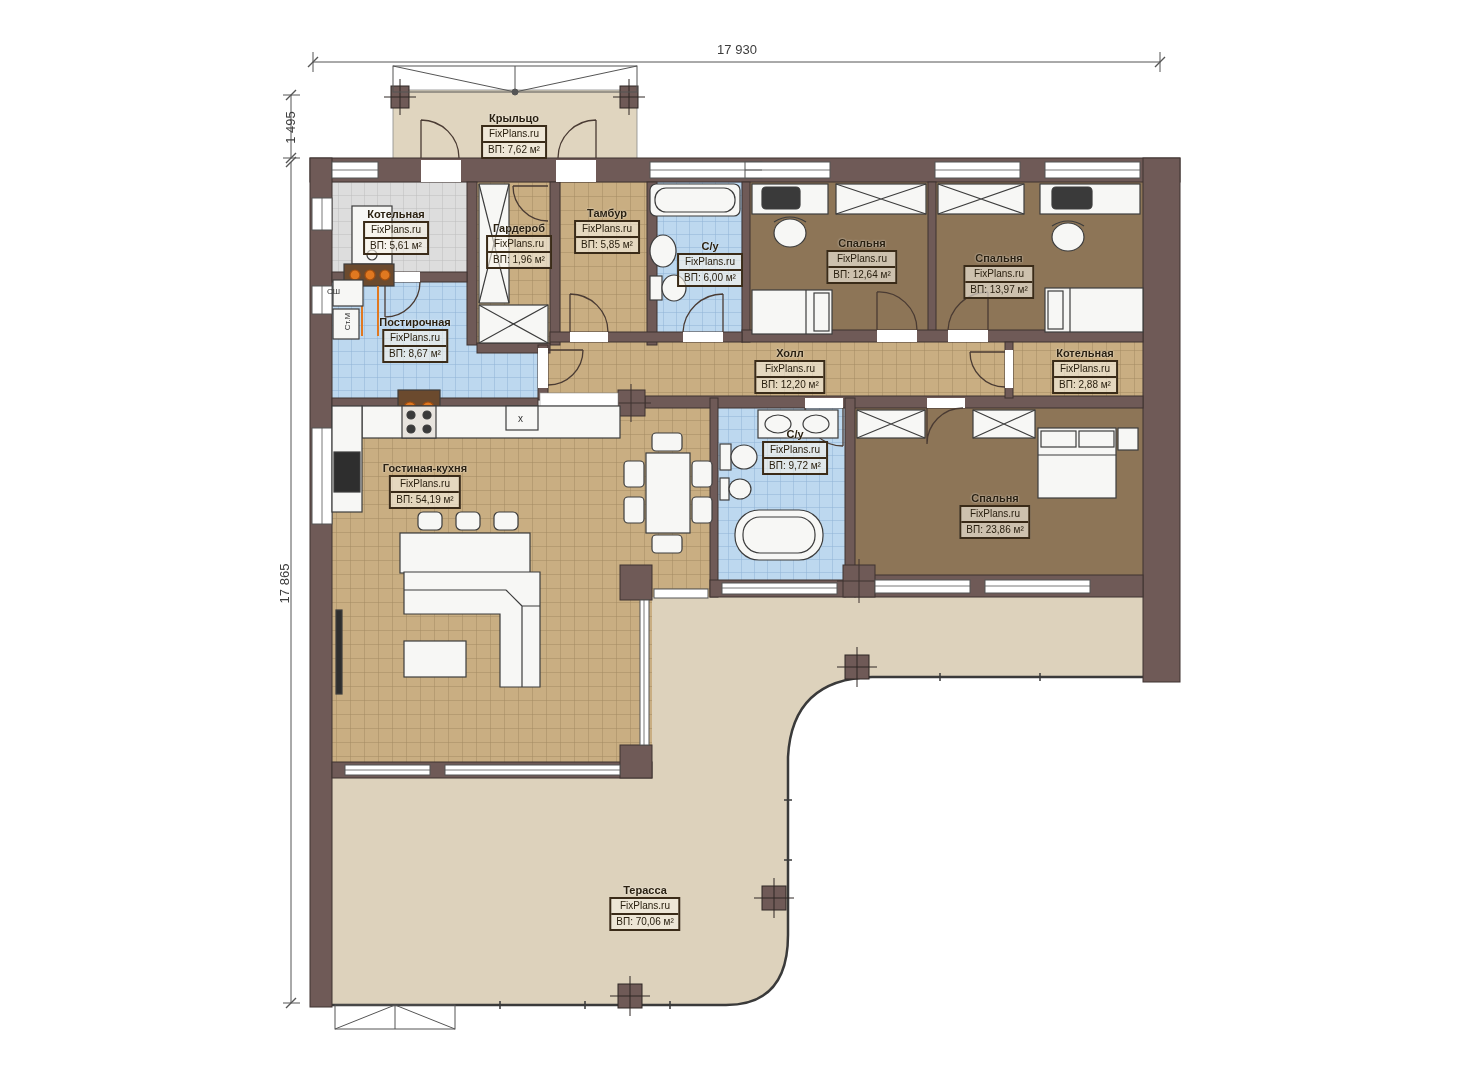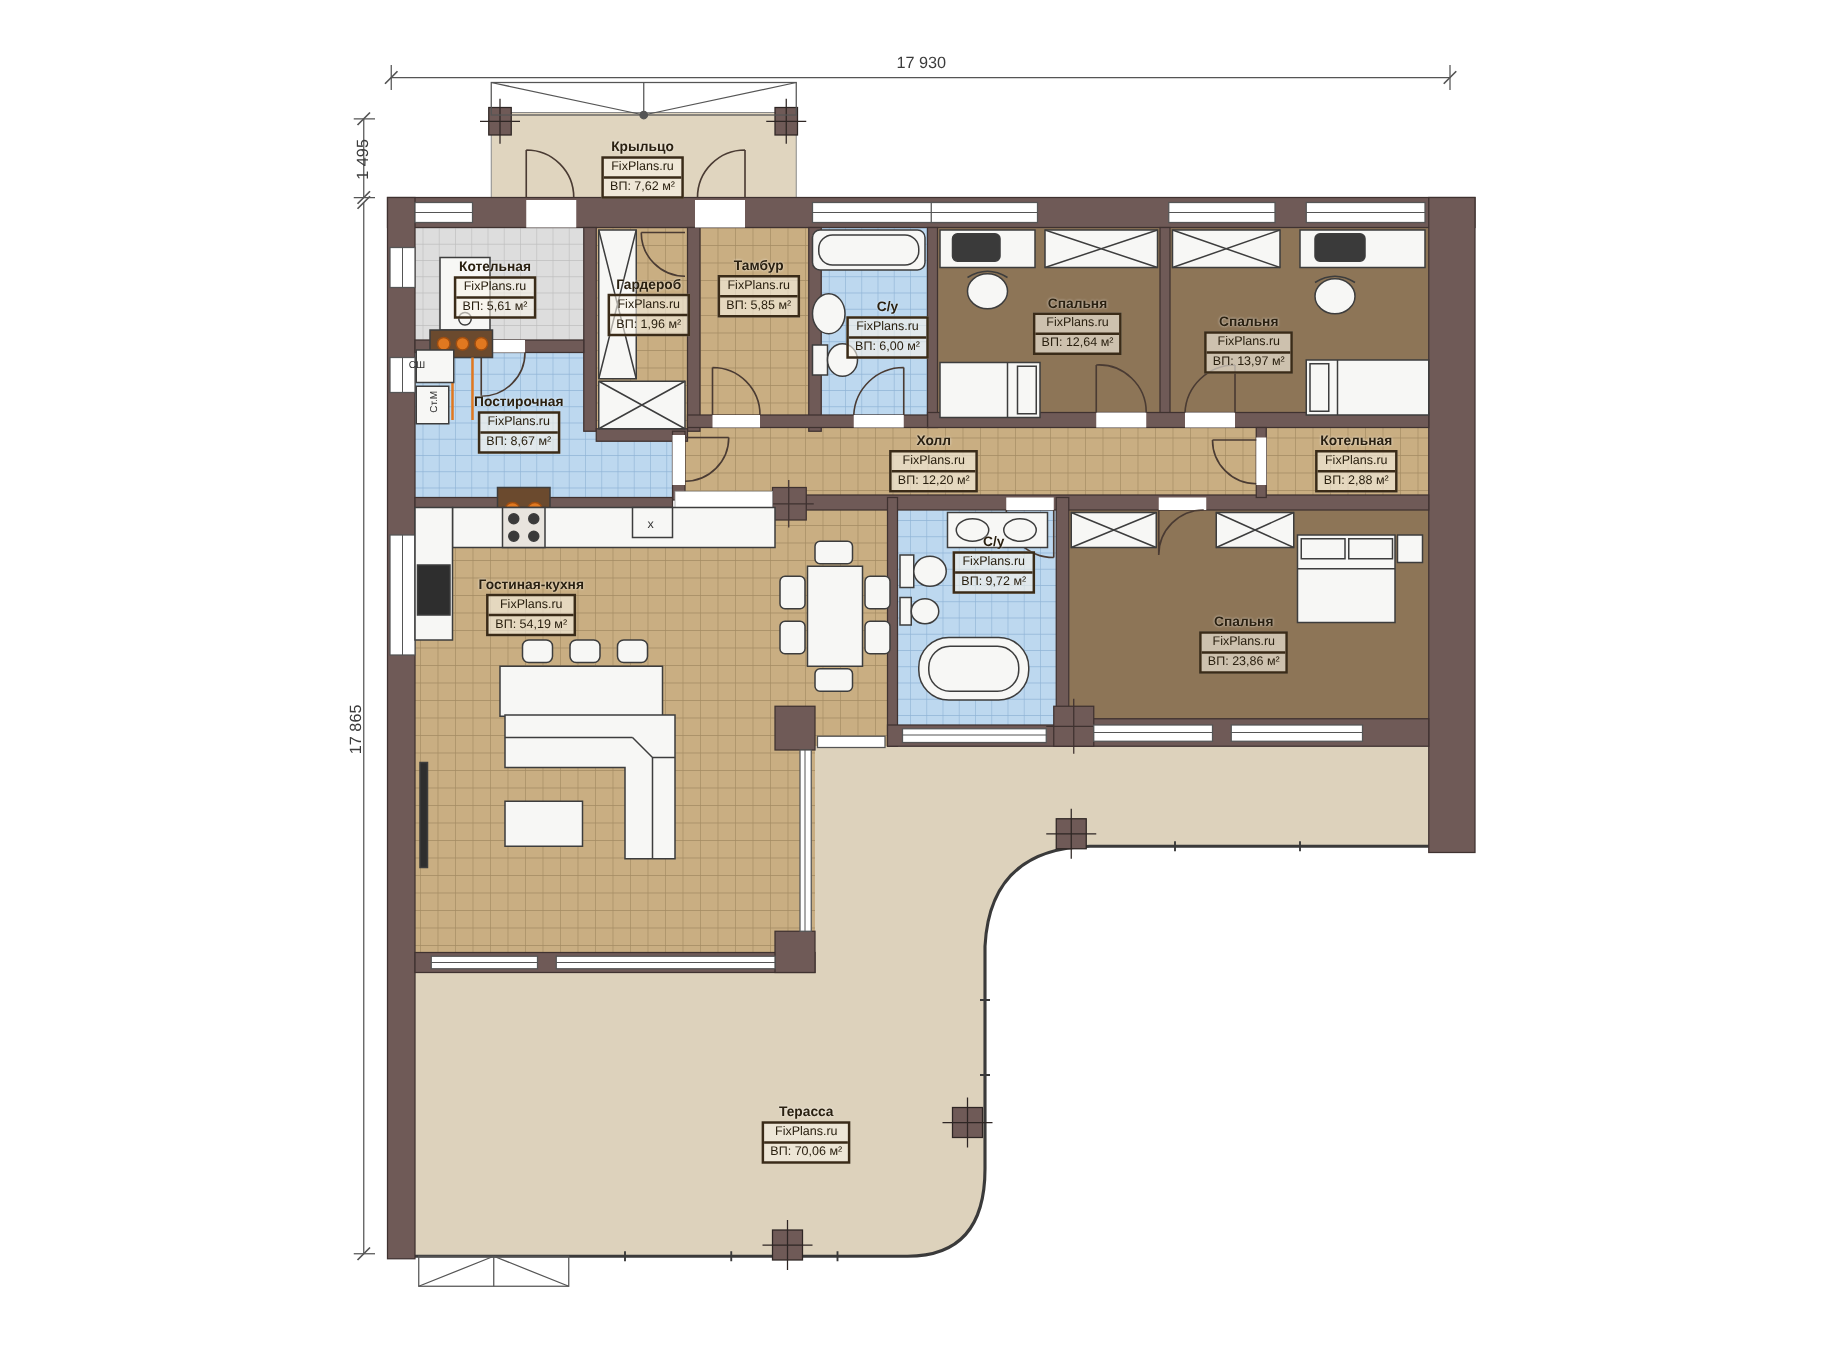--- a/index.html
+++ b/index.html
@@ -337,21 +337,21 @@
 </div>
 
 <div class="room-label" style="left:415px;top:316px;">
   <div class="rl-name">Постирочная</div>
   <div class="rl-box">
     <div class="rl-brand">FixPlans.ru</div>
     <div class="rl-area">ВП: 8,67 м²</div>
   </div>
 </div>
 
-<div class="room-label" style="left:747px;top:347px;">
+<div class="room-label" style="left:790px;top:347px;">
   <div class="rl-name">Холл</div>
   <div class="rl-box">
     <div class="rl-brand">FixPlans.ru</div>
     <div class="rl-area">ВП: 12,20 м²</div>
   </div>
 </div>
 
 <div class="room-label" style="left:1085px;top:347px;">
   <div class="rl-name">Котельная</div>
   <div class="rl-box">

